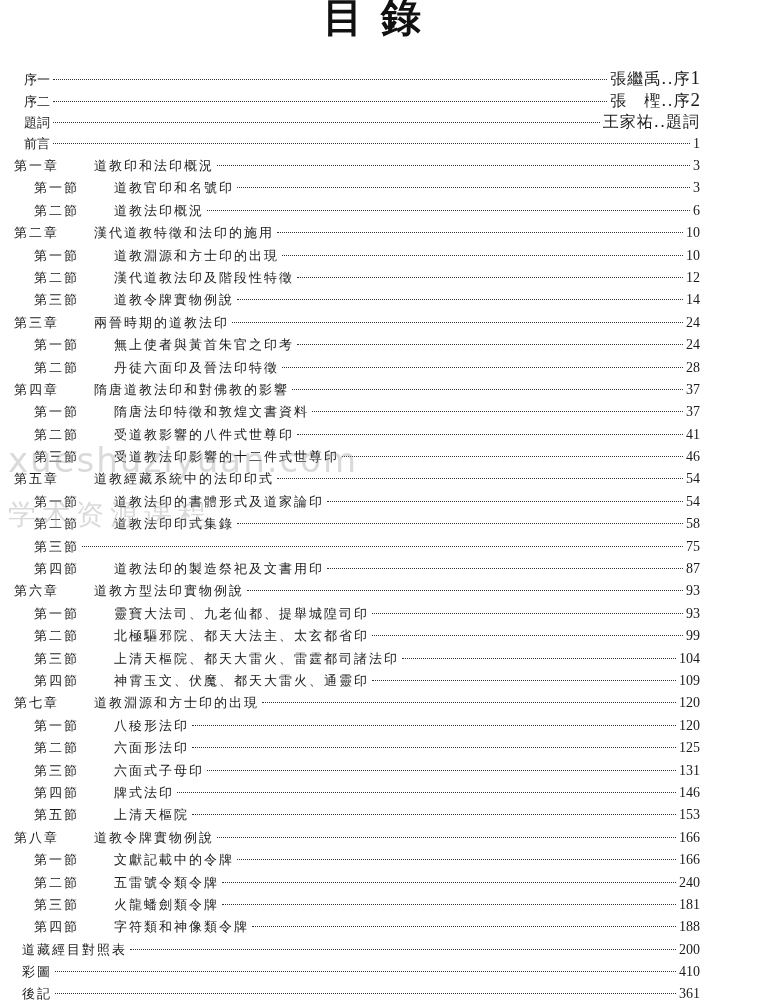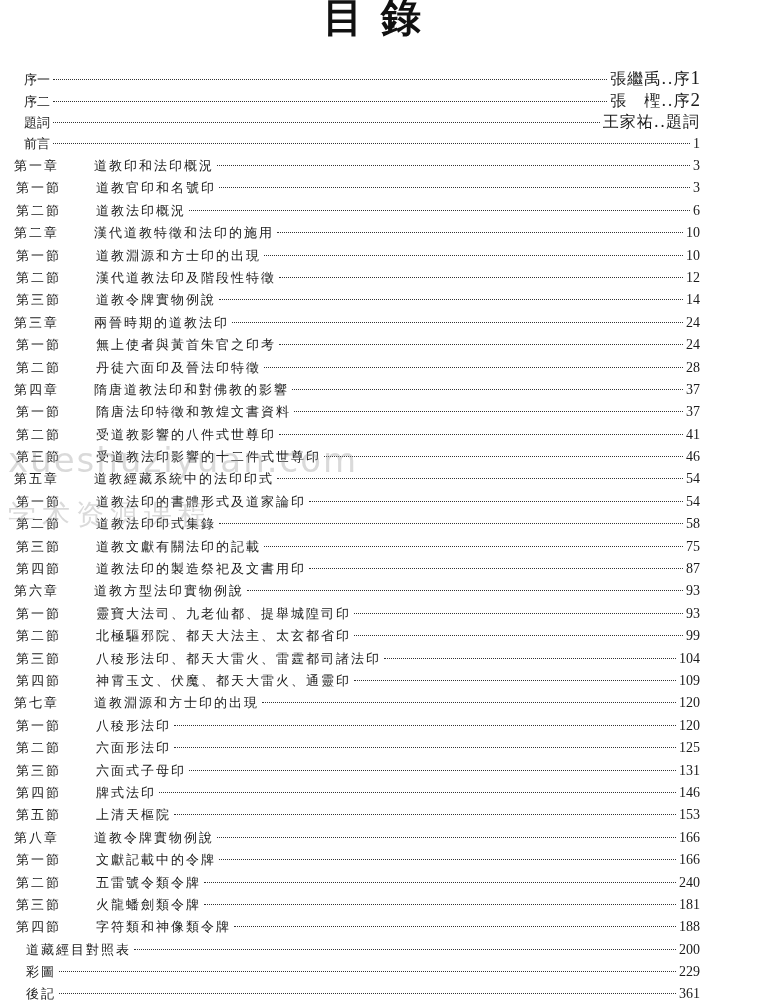--- a/index.html
+++ b/index.html
@@ -31,22 +31,22 @@
   .row {
     display: flex;
     align-items: baseline;
     height: 22.4px;
     line-height: 22.4px;
     font-size: 13px;
     white-space: nowrap;
   }
   .row.front { padding-left: 24px; height: 22px; line-height: 22px; }
   .row.chapter { padding-left: 14px; }
-  .row.section { padding-left: 16px; }
-  .row.appendix { padding-left: 6px; margin-left: 20px; }
+  .row.section { padding-left: 34px; }
+  .row.appendix { padding-left: 22px; }
   .label { display: inline-flex; gap: 0; }
   .num { letter-spacing: 2px; }
   .ttl { margin-left: 35px; letter-spacing: 2px; }
   .front .ttl, .appendix .ttl { margin-left: 0; }
   .leader {
     flex: 1;
     margin: 0 3px;
     border-bottom: 1.5px dotted #333;
     transform: translateY(-4px);
     min-width: 10px;
@@ -205,21 +205,20 @@
     <span class="page">54</span>
   </div>
   <div class="row section">
     <span class="num">第二節</span>
     <span class="ttl">道教法印印式集錄</span>
     <span class="leader"></span>
     <span class="page">58</span>
   </div>
   <div class="row section">
     <span class="num">第三節</span>
-    <span class="ttl">道教文獻有關法印的記載</span>
     <span class="leader"></span>
     <span class="page">75</span>
   </div>
   <div class="row section">
     <span class="num">第四節</span>
     <span class="ttl">道教法印的製造祭祀及文書用印</span>
     <span class="leader"></span>
     <span class="page">87</span>
   </div>
 
@@ -236,21 +235,21 @@
     <span class="page">93</span>
   </div>
   <div class="row section">
     <span class="num">第二節</span>
     <span class="ttl">北極驅邪院、都天大法主、太玄都省印</span>
     <span class="leader"></span>
     <span class="page">99</span>
   </div>
   <div class="row section">
     <span class="num">第三節</span>
-    <span class="ttl">八稜形法印、都天大雷火、雷霆都司諸法印</span>
+    <span class="ttl">上清天樞院、都天大雷火、雷霆都司諸法印</span>
     <span class="leader"></span>
     <span class="page">104</span>
   </div>
   <div class="row section">
     <span class="num">第四節</span>
     <span class="ttl">神霄玉文、伏魔、都天大雷火、通靈印</span>
     <span class="leader"></span>
     <span class="page">109</span>
   </div>
 
@@ -323,21 +322,21 @@
   </div>
 
   <div class="row appendix">
     <span class="ttl">道藏經目對照表</span>
     <span class="leader"></span>
     <span class="page">200</span>
   </div>
   <div class="row appendix">
     <span class="ttl">彩圖</span>
     <span class="leader"></span>
-    <span class="page">229</span>
+    <span class="page">410</span>
   </div>
   <div class="row appendix">
     <span class="ttl">後記</span>
     <span class="leader"></span>
     <span class="page">361</span>
   </div>
 </div>
 
 <div class="watermark wm1">xueshuziyuan.com</div>
 <div class="watermark wm2">学术资源课程</div>

